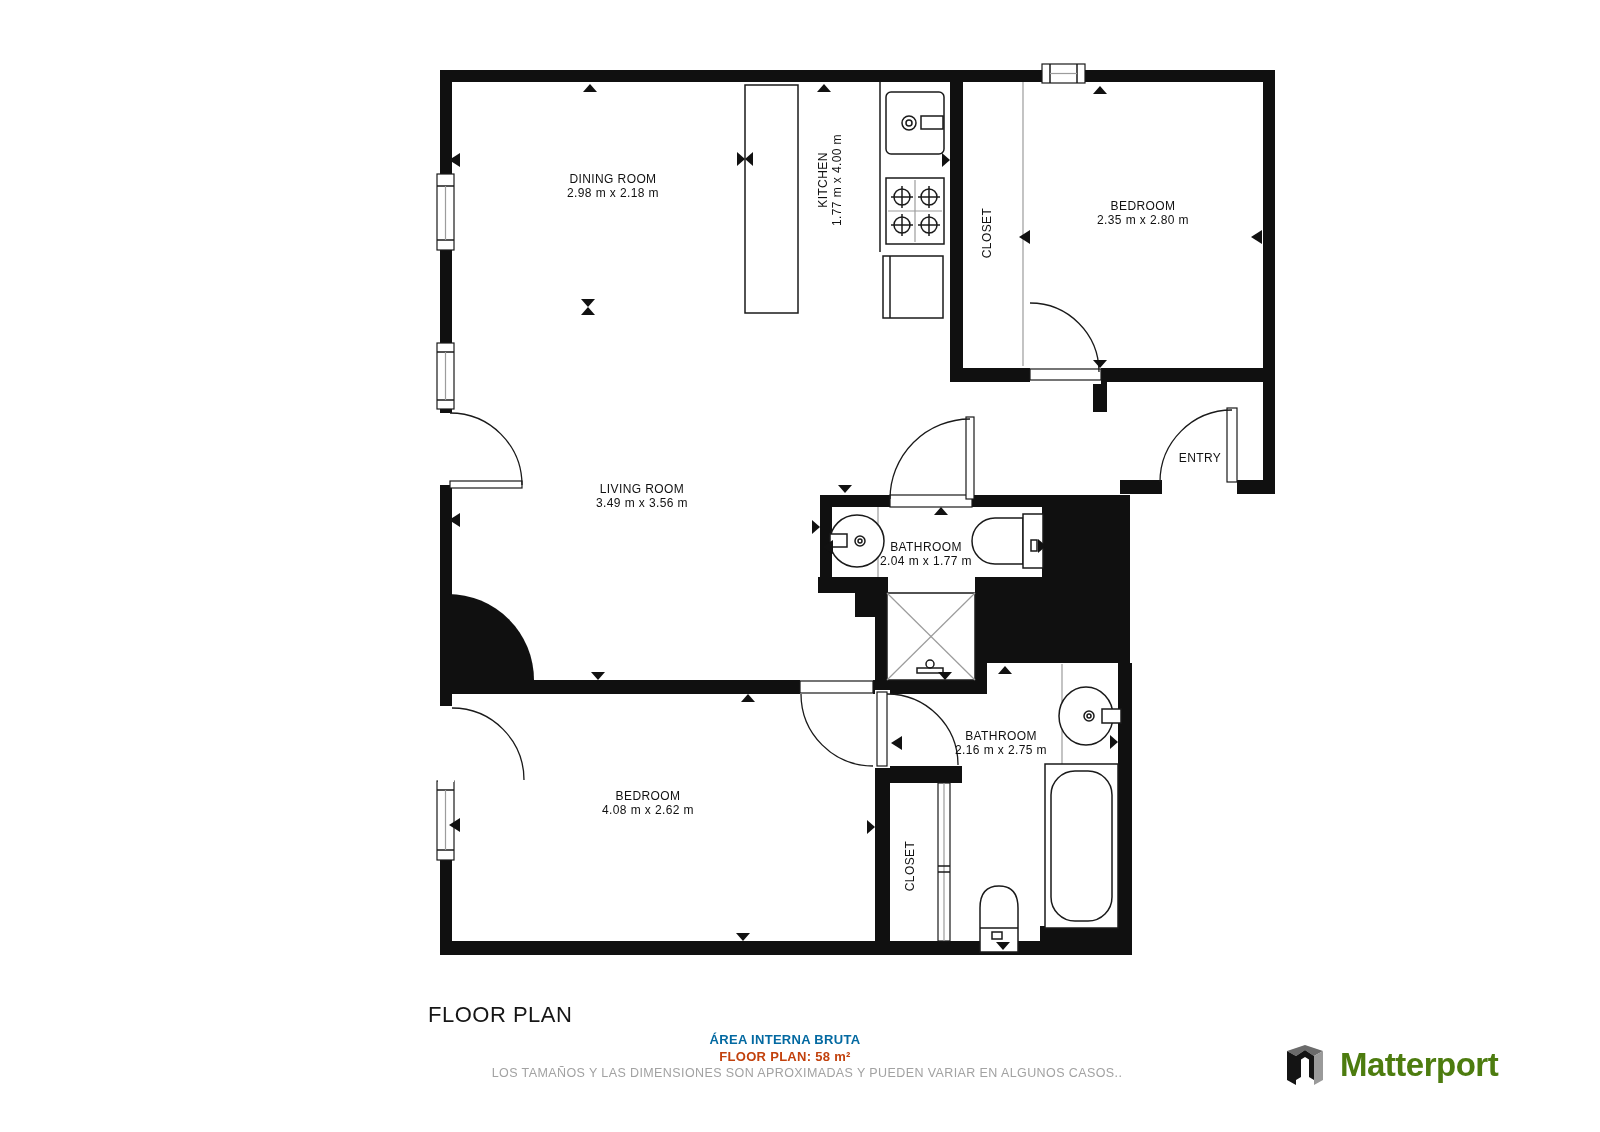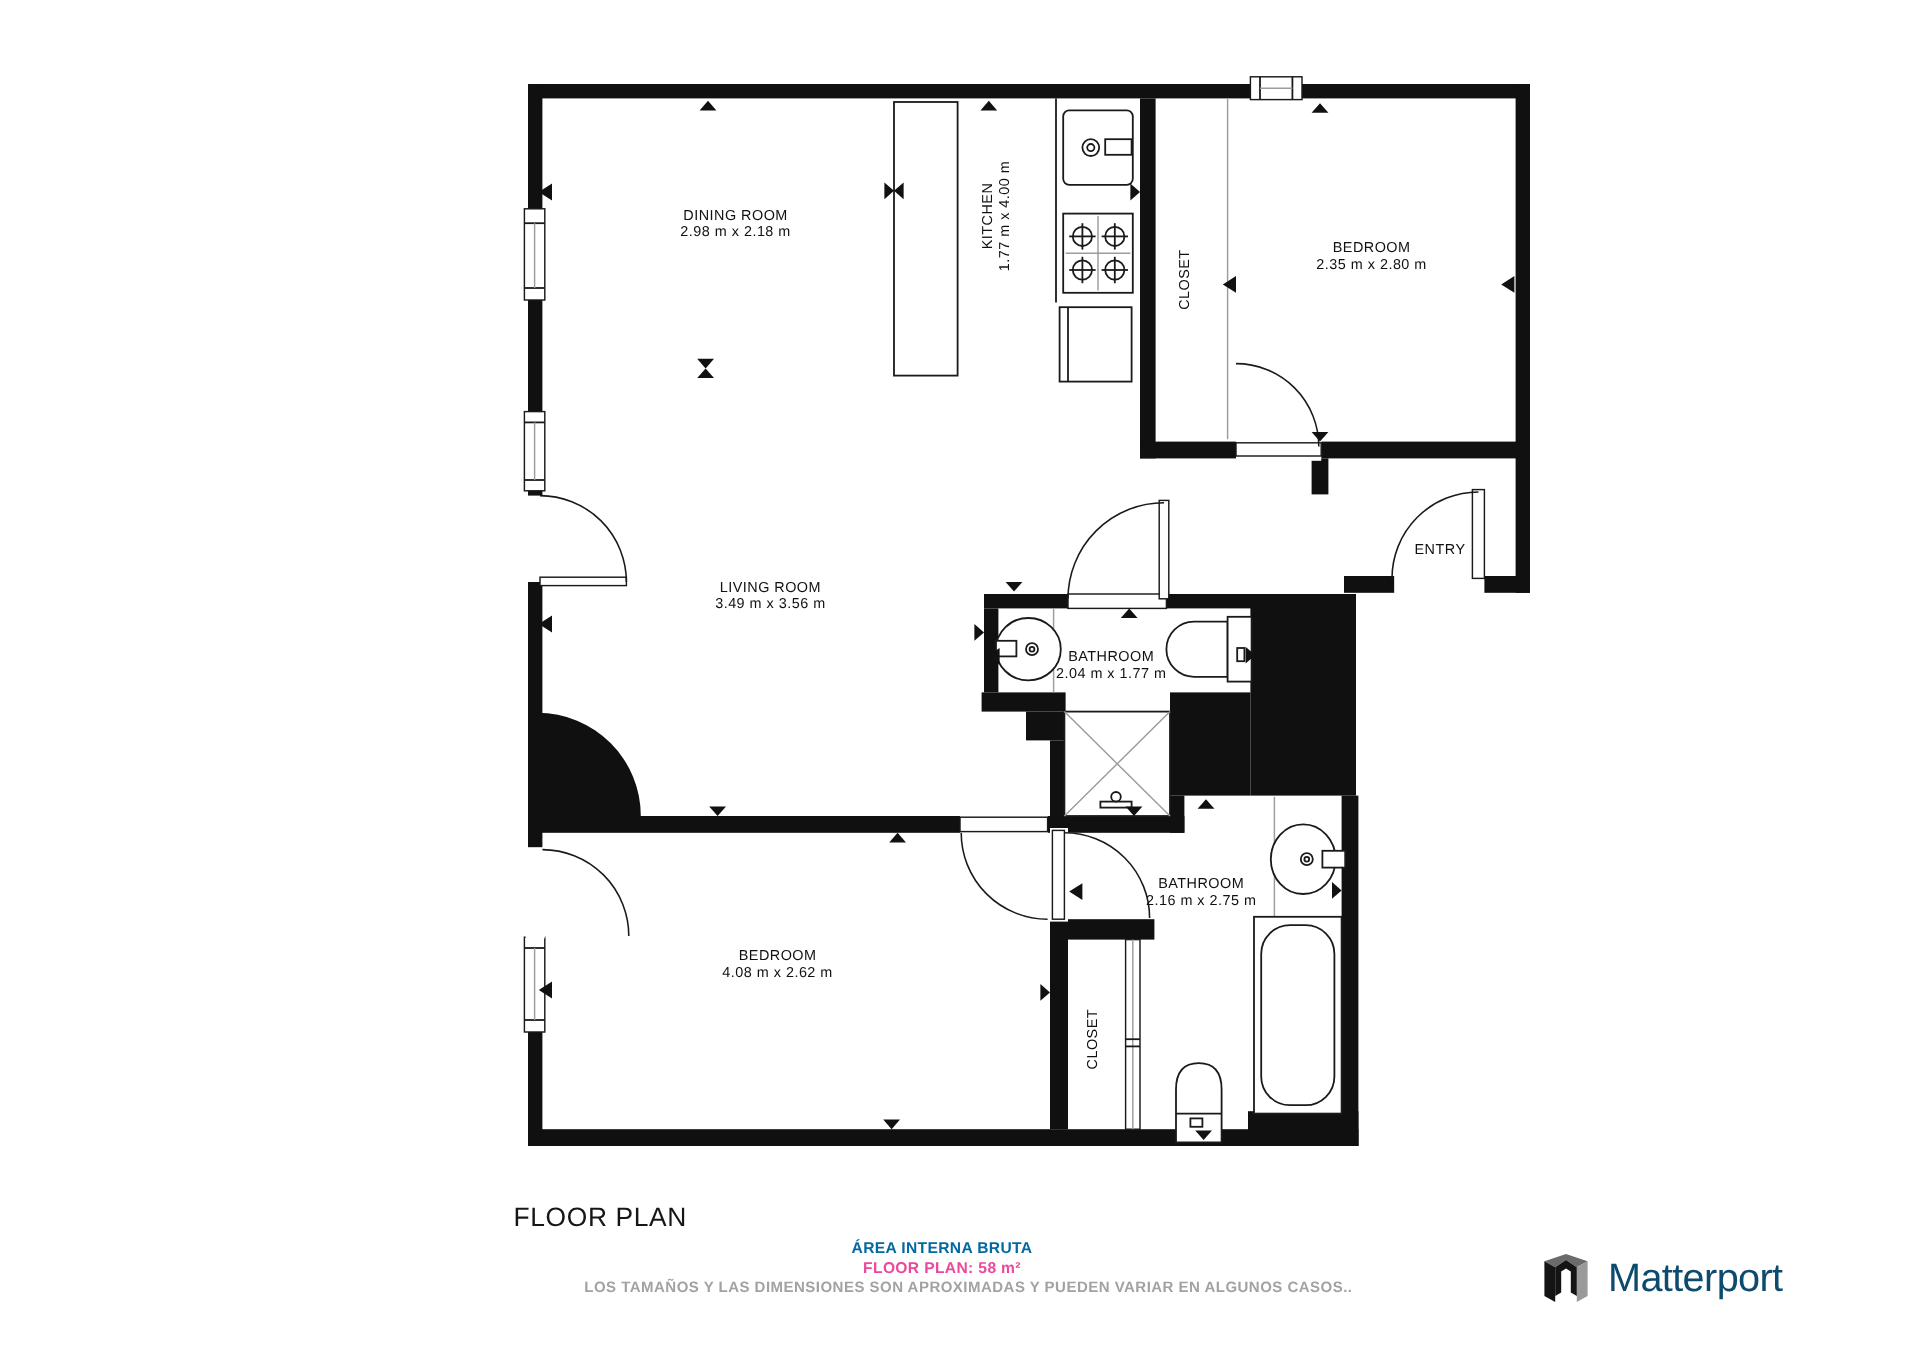--- a/index.html
+++ b/index.html
@@ -18,24 +18,24 @@
   .marker { fill:#111111; stroke:none; }
   .room-label { font-family:"Liberation Sans",sans-serif; font-size:12px; fill:#111111;
                 letter-spacing:0.4px; text-anchor:middle; }
   .floor-plan-heading {
     position:absolute; left:428px; top:1002px; font-size:22px; color:#161616;
     letter-spacing:0.5px;
   }
   .footer-block { position:absolute; left:785px; top:1032px; transform:translateX(-50%);
                   text-align:center; white-space:nowrap; }
   .area-label { font-size:13px; font-weight:700; color:#0369a1; letter-spacing:0.3px; }
-  .area-value { font-size:13px; font-weight:700; color:#ec4899; margin-top:2px; letter-spacing:0.3px; }
-  .disclaimer { font-size:12.5px; font-weight:700; color:#a2a2a2; margin-top:2px; letter-spacing:0.4px;margin-left:44px; }
+  .area-value { font-size:13px; font-weight:700; color:#c2410c; margin-top:2px; letter-spacing:0.3px; }
+  .disclaimer { font-size:12.5px; font-weight:400; color:#a2a2a2; margin-top:2px; letter-spacing:0.4px;margin-left:44px; }
   .brand { position:absolute; left:1282px; top:1042px; display:flex; align-items:center; gap:12px; }
-  .brand .wordmark { font-size:33px; font-weight:400; color:#0c4a6e; letter-spacing:-0.5px; }
+  .brand .wordmark { font-size:33px; font-weight:700; color:#4d7c0f; letter-spacing:-0.5px; }
 </style>
 </head>
 <body>
 
 <div class="stage">
 
   <svg class="plan" width="1600" height="1132" viewBox="0 0 1600 1132">
 
     <g>
 

